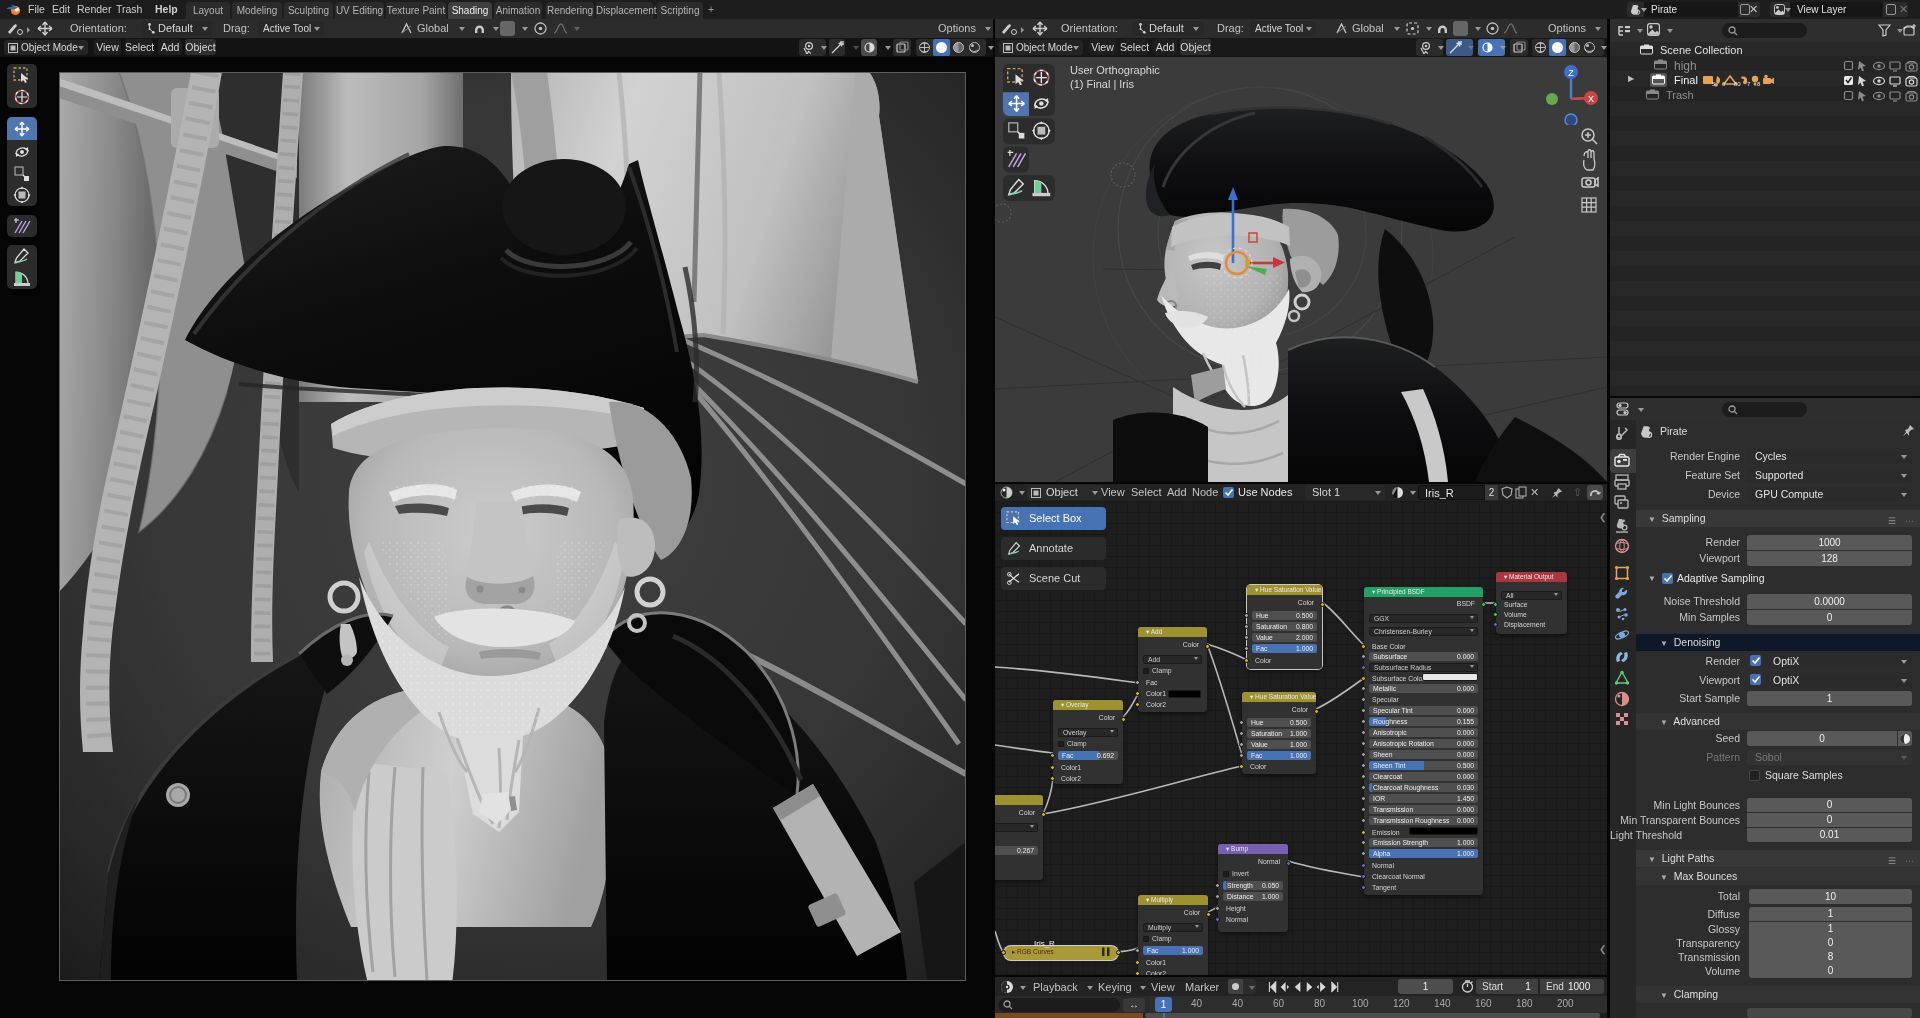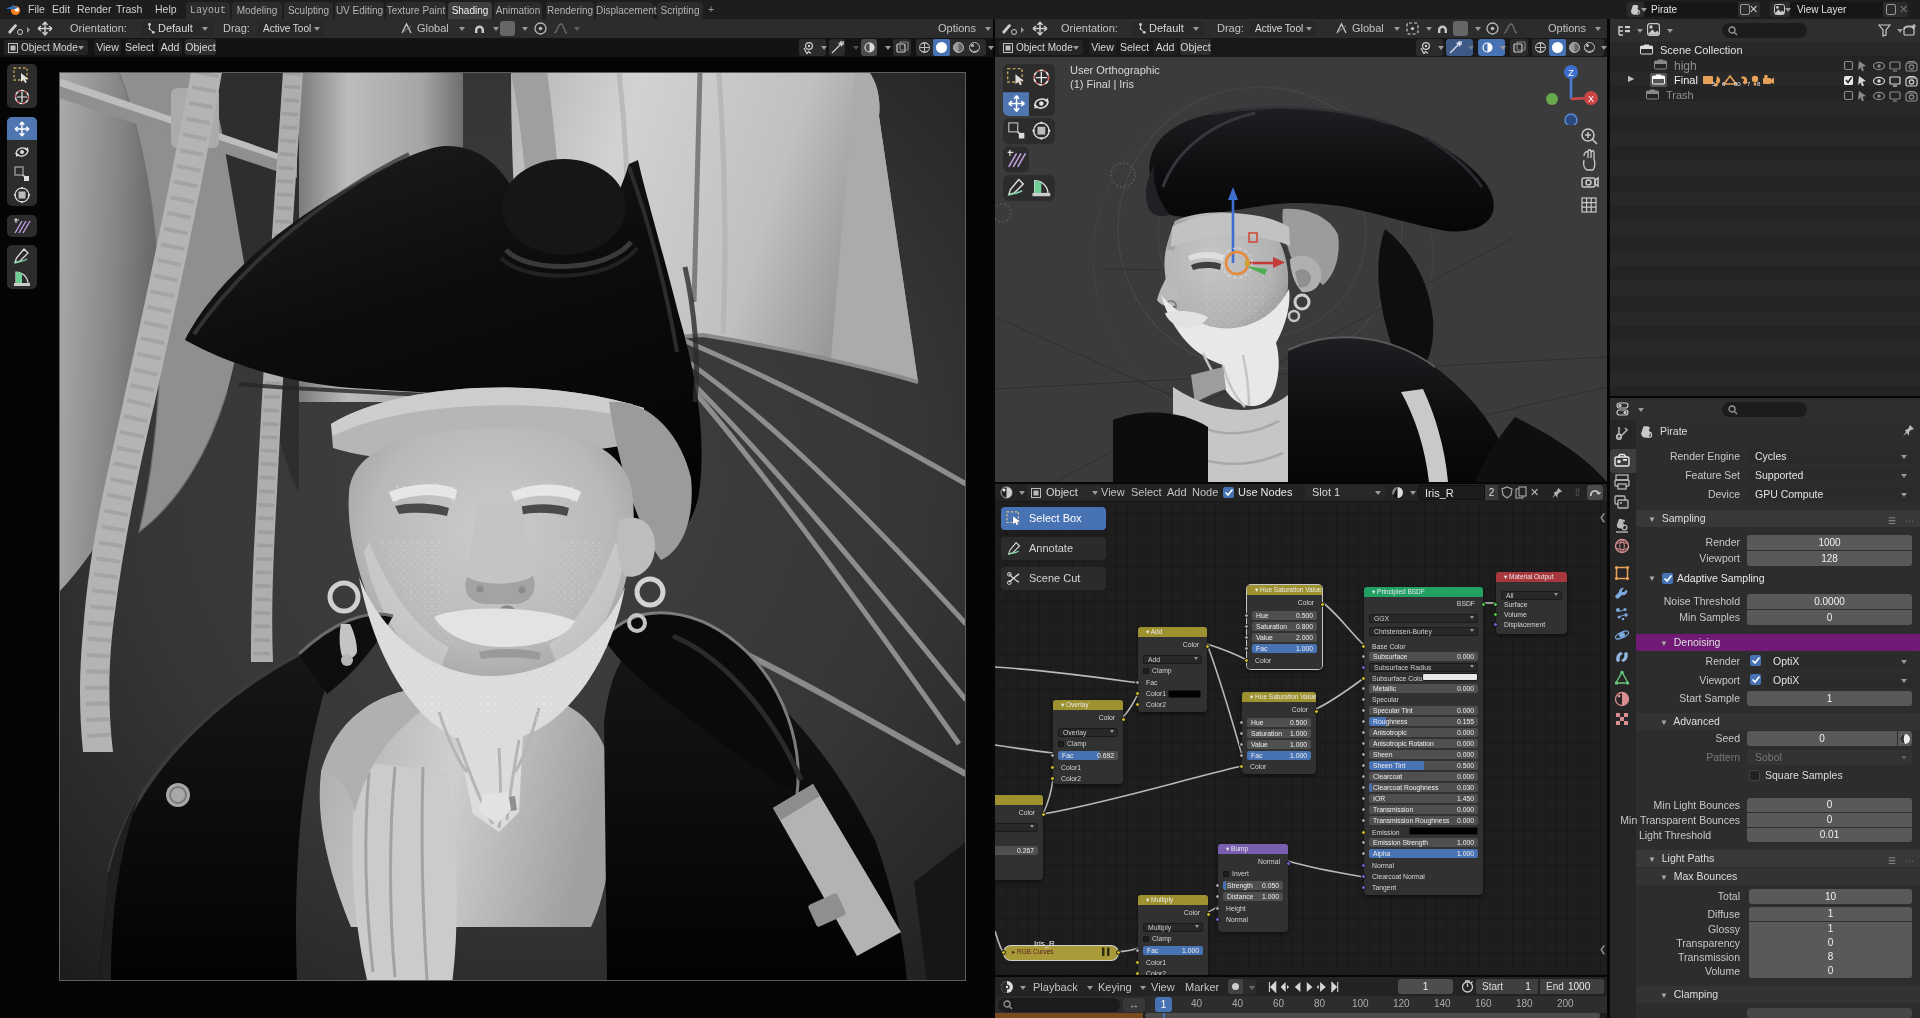--- a/index.html
+++ b/index.html
@@ -29,22 +29,22 @@
  <svg class="abs" style="left:6px;top:2px" width="16" height="15" viewBox="0 0 16 15">
         <circle cx="9.5" cy="8.5" r="4.6" fill="#ff7f1e"></circle>
         <circle cx="10.8" cy="7.4" r="2.2" fill="#fff"></circle>
         <path d="M0.5 6.5 L8 5 L5 2.5 L9 3.5 Z" fill="#2a6db8"></path>
         <path d="M0 7 C3 4.2 9 3.4 12 5.8 L8.5 7.2 Z" fill="#2a6db8"></path>
       </svg>
  <div class="menu" style="left:28px;">File</div>
  <div class="menu" style="left:52px;">Edit</div>
  <div class="menu" style="left:77px;">Render</div>
  <div class="menu" style="left:116px;">Trash</div>
- <div class="menu" style="left:155px;">Help</div>
- <div class="tab" style="left:186px;width:44px;font-family:Liberation Mono, monospace;">Layout</div>
+ <div class="menu" style="left:155px;font-weight:bold;">Help</div>
+ <div class="tab" style="left:186px;width:44px;">Layout</div>
  <div class="tab" style="left:232px;width:50px;">Modeling</div>
  <div class="tab" style="left:284px;width:49px;">Sculpting</div>
  <div class="tab" style="left:335px;width:49px;">UV Editing</div>
  <div class="tab" style="left:386px;width:60px;">Texture Paint</div>
  <div class="tab active" style="left:448px;width:44px;">Shading</div>
  <div class="tab" style="left:494px;width:48px;">Animation</div>
  <div class="tab" style="left:546px;width:48px;">Rendering</div>
  <div class="tab" style="left:596px;width:57px;">Displacement</div>
  <div class="tab" style="left:657px;width:46px;">Scripting</div>
  <div class="menu" style="left:708px;color:#9a9a9a;">+</div>
@@ -1231,21 +1231,21 @@
       <div class="abs" style="left:38px;top:176px;color:#aaa;font-size:8px;">▼</div>
       <div class="abs" style="left:52px;top:175px;width:11px;height:11px;background:#4772b3;border-radius:2px;"></div>
       <svg class="abs" style="left:53px;top:176px" width="10" height="9" viewBox="0 0 10 9">
         <path d="M1.5,4.5 L4,7 L8.5,1.5" stroke="#fff" stroke-width="1.6" fill="none"></path>
       </svg>
       <div class="abs" style="left:67px;top:174px;color:#e8e8e8;font-size:10.5px;">Adaptive Sampling</div>
       <div class="abs" style="left:0px;top:196px;width:130px;text-align:right;color:#c8c8c8;font-size:10.5px;line-height:15px;">Noise Threshold</div>
       <div class="abs" style="left:137px;top:196px;width:165px;height:15px;background:#595959;border-radius:3px 3px 0 0;color:#f0f0f0;font-size:10px;line-height:15px;text-align:center;">0.0000</div>
       <div class="abs" style="left:0px;top:212px;width:130px;text-align:right;color:#c8c8c8;font-size:10.5px;line-height:15px;">Min Samples</div>
       <div class="abs" style="left:137px;top:212px;width:165px;height:15px;background:#595959;border-radius:0 0 3px 3px;color:#f0f0f0;font-size:10px;line-height:15px;text-align:center;">0</div>
-      <div class="abs" style="left:26px;top:236px;width:284px;height:17px;background:#701a75;color:#dedede;font-size:10.5px;line-height:17px;"><span style="margin-left:24px;"><span style="color:#aaa;font-size:8px;">▼</span>&nbsp; Denoising</span></div>
+      <div class="abs" style="left:26px;top:236px;width:284px;height:17px;background:#0f172a;color:#dedede;font-size:10.5px;line-height:17px;"><span style="margin-left:24px;"><span style="color:#aaa;font-size:8px;">▼</span>&nbsp; Denoising</span></div>
       <div class="abs" style="left:0px;top:256px;width:130px;text-align:right;color:#c8c8c8;font-size:10.5px;line-height:15px;">Render</div>
       <div class="abs" style="left:140px;top:257px;width:11px;height:11px;background:#4772b3;border-radius:2px;"></div>
       <svg class="abs" style="left:141px;top:258px" width="10" height="9" viewBox="0 0 10 9">
         <path d="M1.5,4.5 L4,7 L8.5,1.5" stroke="#fff" stroke-width="1.6" fill="none"></path>
       </svg>
       <div class="abs" style="left:155px;top:256px;width:147px;height:15px;background:#2b2b2b;border-radius:3px;color:#e2e2e2;font-size:10.5px;line-height:15px;"><span style="margin-left:8px;">OptiX</span><span class="caret" style="position:absolute;right:5px;top:6px;"></span></div>
       <div class="abs" style="left:0px;top:275px;width:130px;text-align:right;color:#c8c8c8;font-size:10.5px;line-height:15px;">Viewport</div>
       <div class="abs" style="left:140px;top:276px;width:11px;height:11px;background:#4772b3;border-radius:2px;"></div>
       <svg class="abs" style="left:141px;top:277px" width="10" height="9" viewBox="0 0 10 9">
         <path d="M1.5,4.5 L4,7 L8.5,1.5" stroke="#fff" stroke-width="1.6" fill="none"></path>
@@ -1262,21 +1262,21 @@
         <path d="M6,1 A5,5 0 0 0 6,11 A4,7 0 0 1 6,1" fill="#333"></path>
       </svg>
       <div class="abs" style="left:0px;top:352px;width:130px;text-align:right;color:#777;font-size:10.5px;line-height:15px;">Pattern</div>
       <div class="abs" style="left:137px;top:352px;width:165px;height:15px;background:#333;border-radius:3px;color:#777;font-size:10.5px;line-height:15px;"><span style="margin-left:8px;">Sobol</span><span class="caret" style="position:absolute;right:5px;top:6px;opacity:0.4"></span></div>
       <div class="abs" style="left:139px;top:372px;width:11px;height:11px;background:#212121;border:1px solid #444;border-radius:2px;"></div>
       <div class="abs" style="left:155px;top:371px;color:#ddd;font-size:10.5px;">Square Samples</div>
       <div class="abs" style="left:0px;top:400px;width:130px;text-align:right;color:#c8c8c8;font-size:10.5px;line-height:15px;">Min Light Bounces</div>
       <div class="abs" style="left:137px;top:400px;width:165px;height:14px;background:#595959;border-radius:3px 3px 0 0;color:#f0f0f0;font-size:10px;line-height:14px;text-align:center;">0</div>
       <div class="abs" style="left:0px;top:415px;width:130px;text-align:right;color:#c8c8c8;font-size:10.5px;line-height:15px;">Min Transparent Bounces</div>
       <div class="abs" style="left:137px;top:415px;width:165px;height:14px;background:#595959;border-radius:0;color:#f0f0f0;font-size:10px;line-height:14px;text-align:center;">0</div>
-      <div class="abs" style="left:0px;top:430px;width:130px;text-align:center;color:#c8c8c8;font-size:10.5px;line-height:15px;">Light Threshold</div>
+      <div class="abs" style="left:0px;top:430px;width:130px;text-align:left;color:#c8c8c8;font-size:10.5px;line-height:15px;">Light Threshold</div>
       <div class="abs" style="left:137px;top:430px;width:165px;height:14px;background:#595959;border-radius:0 0 3px 3px;color:#f0f0f0;font-size:10px;line-height:14px;text-align:center;">0.01</div>
       <div class="abs" style="left:26px;top:452px;width:284px;height:17px;background:#383838;color:#dedede;font-size:10.5px;line-height:17px;"><span style="margin-left:12px;"><span style="color:#aaa;font-size:8px;">▼</span>&nbsp; Light Paths</span><span style="position:absolute;right:24px;top:3px;color:#999;font-size:9px;">☰</span><span style="position:absolute;right:6px;top:3px;color:#777;font-size:9px;">⋯</span></div>
       <div class="abs" style="left:26px;top:470px;width:284px;height:17px;background:#333333;color:#dedede;font-size:10.5px;line-height:17px;"><span style="margin-left:24px;"><span style="color:#aaa;font-size:8px;">▼</span>&nbsp; Max Bounces</span></div>
       <div class="abs" style="left:0px;top:491px;width:130px;text-align:right;color:#c8c8c8;font-size:10.5px;line-height:15px;">Total</div>
       <div class="abs" style="left:139px;top:491px;width:163px;height:15px;background:#595959;border-radius:3px;color:#f0f0f0;font-size:10px;line-height:15px;text-align:center;">10</div>
       <div class="abs" style="left:0px;top:509px;width:130px;text-align:right;color:#c8c8c8;font-size:10.5px;line-height:15px;">Diffuse</div>
       <div class="abs" style="left:139px;top:509px;width:163px;height:14px;background:#595959;border-radius:3px 3px 0 0;color:#f0f0f0;font-size:10px;line-height:14px;text-align:center;">1</div>
       <div class="abs" style="left:0px;top:524px;width:130px;text-align:right;color:#c8c8c8;font-size:10.5px;line-height:15px;">Glossy</div>
       <div class="abs" style="left:139px;top:524px;width:163px;height:14px;background:#595959;border-radius:0;color:#f0f0f0;font-size:10px;line-height:14px;text-align:center;">1</div>
       <div class="abs" style="left:0px;top:538px;width:130px;text-align:right;color:#c8c8c8;font-size:10.5px;line-height:15px;">Transparency</div>

